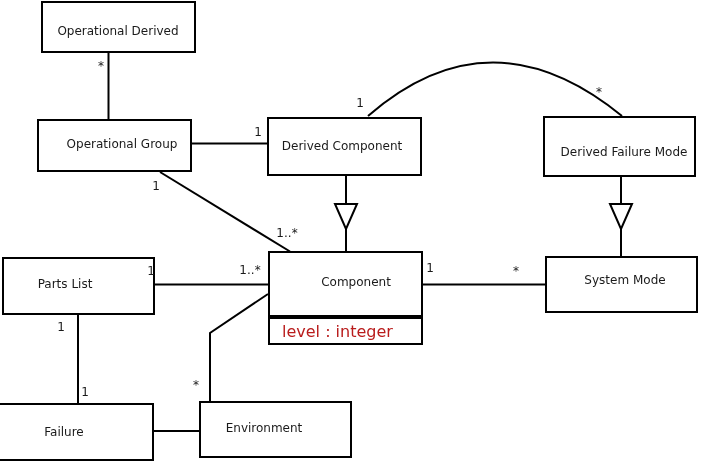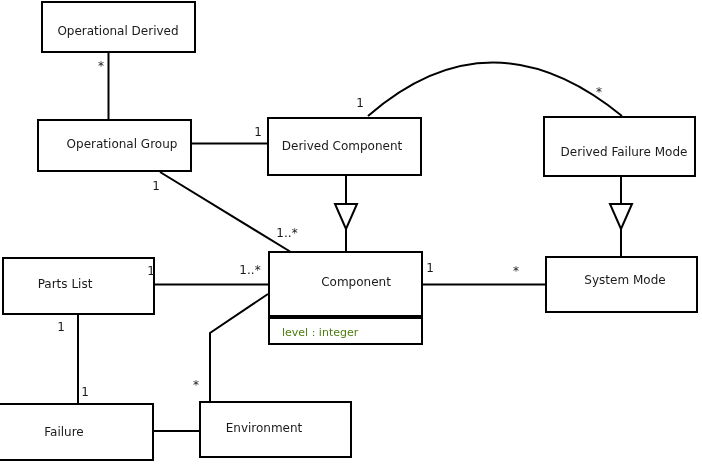--- a/index.html
+++ b/index.html
@@ -32,23 +32,23 @@
     transform: translate(-50%, -50%);
     white-space: nowrap;
     font-size: 12px;
     line-height: 1;
     color: #1a1a1a;
   }
   .attr-label {
     position: absolute;
     transform: translate(0, -50%);
     white-space: nowrap;
-    font-size: 11px;
+    font-size: 16px;
     line-height: 1;
-    color: #4d7c0f;
+    color: #b91c1c;
   }
   .mult-label {
     position: absolute;
     transform: translate(-50%, -50%);
     white-space: nowrap;
     font-size: 12px;
     line-height: 1;
     color: #1a1a1a;
   }
 </style>

